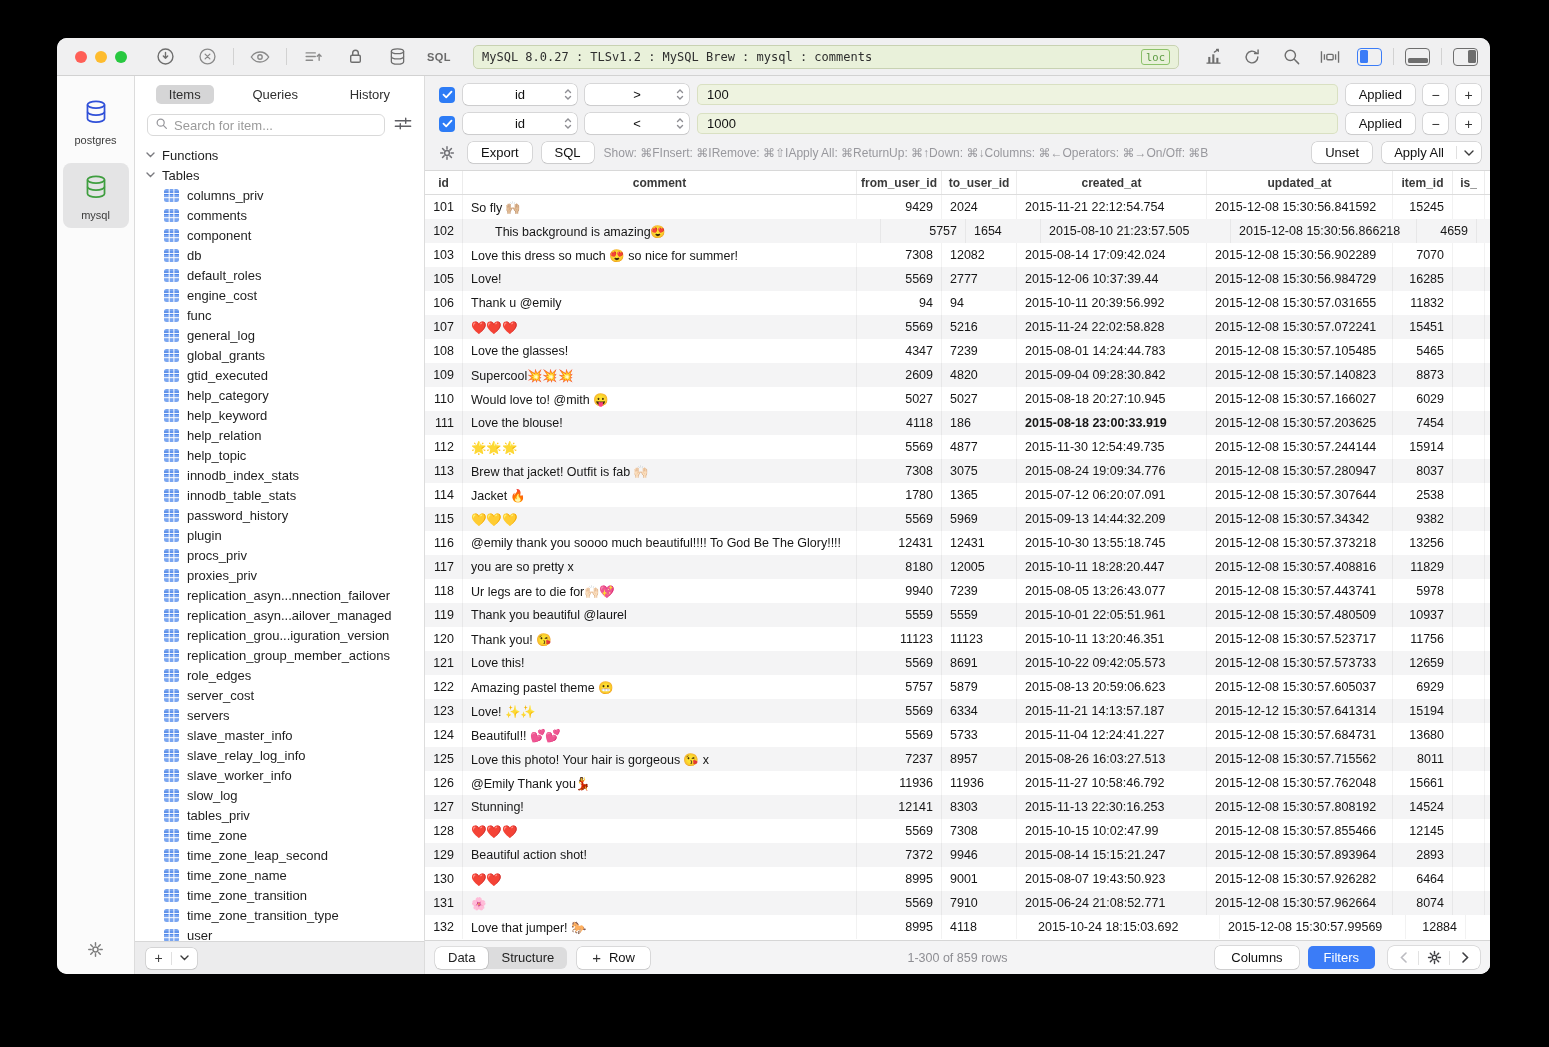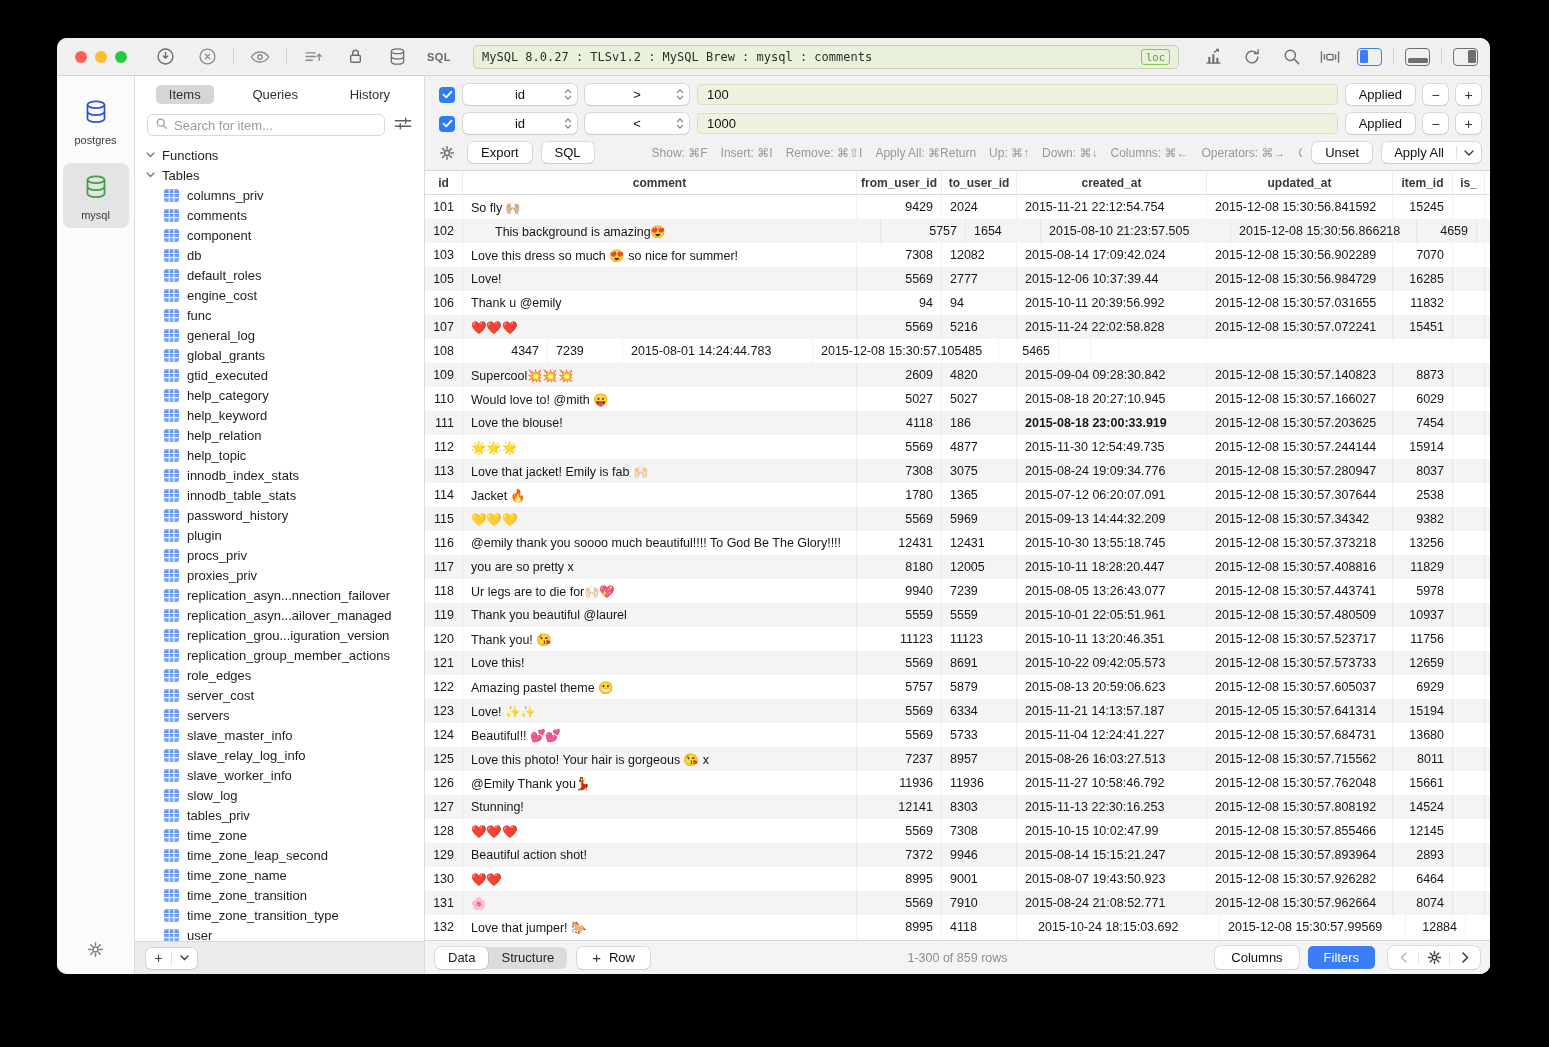--- a/index.html
+++ b/index.html
@@ -73,22 +73,22 @@
   .fselect .stepper { position:absolute; right:5px; top:4px; }
   .fval { flex:1; height:21px; background:#eef3e0; border-radius:5px; min-width:0;
           box-shadow:inset 0 0 0 1px #d9e0c2; display:flex; align-items:center; padding:0 10px;
           font-size:13px; color:#111; }
   .btn { height:21px; background:#fff; border-radius:5px; border:none; font-family:inherit;
          box-shadow:0 0 0 .5px rgba(0,0,0,.22), 0 1px 1px rgba(0,0,0,.05);
          display:flex; align-items:center; justify-content:center; font-size:13px; color:#111; padding:0 13px; }
   .fmini { width:25px; padding:0; font-size:14px; color:#333; flex:0 0 auto; }
   .filter-toolbar { display:flex; align-items:center; gap:10px; margin-top:1px; padding-bottom:3px; }
   .ft-gear { display:flex; margin:0 3px 0 5px; }
-  .hints { flex:1; display:flex; gap:13px; overflow:hidden; white-space:nowrap; color:#98989d;
-           font-size:12px; min-width:0;margin-left:48px; }
+  .hints { flex:1; display:flex; overflow:hidden; white-space:nowrap; color:#98989d;
+           font-size:12px; min-width:0; }
   .hint { flex:0 0 auto; }
   .applyall { padding:0; }
   .aa-label { padding:0 12px; }
   .aa-div { width:1px; height:13px; background:#e0e0e0; }
   .aa-chev { width:24px; display:flex; align-items:center; justify-content:center; }
   
   .grid { flex:1; min-height:0; overflow:hidden; border-top:1px solid #d8d8d8; display:flex; flex-direction:column; }
   .grid-header { display:flex; height:24px; flex:0 0 auto; border-bottom:1px solid #dcdcdc; background:#fff; }
   .gh-cell { display:flex; align-items:center; justify-content:center; font-size:12px; font-weight:bold;
              color:#3a3a3a; border-right:1px solid #ececec; overflow:hidden; white-space:nowrap;
@@ -830,20 +830,21 @@
                 <div class="g-cell al-l" style="width: 394px;">❤️❤️❤️</div>
                 <div class="g-cell al-r" style="width: 85px;">5569</div>
                 <div class="g-cell al-l" style="width: 75px;">5216</div>
                 <div class="g-cell al-l" style="width: 190px;">2015-11-24 22:02:58.828</div>
                 <div class="g-cell al-l" style="width: 186px;">2015-12-08 15:30:57.072241</div>
                 <div class="g-cell al-r" style="width: 60px;">15451</div>
                 <div class="g-cell al-l" style="width: 32px;"></div>
               </div>
               <div class="grid-row">
                 <div class="g-cell al-r" style="width: 38px;">108</div>
+                <div class="g-cell al-l" style="width: 394px;">Love the glasses!</div>
                 <div class="g-cell al-r" style="width: 85px;">4347</div>
                 <div class="g-cell al-l" style="width: 75px;">7239</div>
                 <div class="g-cell al-l" style="width: 190px;">2015-08-01 14:24:44.783</div>
                 <div class="g-cell al-l" style="width: 186px;">2015-12-08 15:30:57.105485</div>
                 <div class="g-cell al-r" style="width: 60px;">5465</div>
                 <div class="g-cell al-l" style="width: 32px;"></div>
               </div>
               <div class="grid-row">
                 <div class="g-cell al-r" style="width: 38px;">109</div>
                 <div class="g-cell al-l" style="width: 394px;">Supercool💥💥💥</div>
@@ -879,21 +880,21 @@
                 <div class="g-cell al-l" style="width: 394px;">🌟🌟🌟</div>
                 <div class="g-cell al-r" style="width: 85px;">5569</div>
                 <div class="g-cell al-l" style="width: 75px;">4877</div>
                 <div class="g-cell al-l" style="width: 190px;">2015-11-30 12:54:49.735</div>
                 <div class="g-cell al-l" style="width: 186px;">2015-12-08 15:30:57.244144</div>
                 <div class="g-cell al-r" style="width: 60px;">15914</div>
                 <div class="g-cell al-l" style="width: 32px;"></div>
               </div>
               <div class="grid-row">
                 <div class="g-cell al-r" style="width: 38px;">113</div>
-                <div class="g-cell al-l" style="width: 394px;">Love that jacket! Emily is fab 🙌🏻</div>
+                <div class="g-cell al-l" style="width: 394px;">Brew that jacket! Outfit is fab 🙌🏻</div>
                 <div class="g-cell al-r" style="width: 85px;">7308</div>
                 <div class="g-cell al-l" style="width: 75px;">3075</div>
                 <div class="g-cell al-l" style="width: 190px;">2015-08-24 19:09:34.776</div>
                 <div class="g-cell al-l" style="width: 186px;">2015-12-08 15:30:57.280947</div>
                 <div class="g-cell al-r" style="width: 60px;">8037</div>
                 <div class="g-cell al-l" style="width: 32px;"></div>
               </div>
               <div class="grid-row">
                 <div class="g-cell al-r" style="width: 38px;">114</div>
                 <div class="g-cell al-l" style="width: 394px;">Jacket 🔥</div>
@@ -983,21 +984,21 @@
                 <div class="g-cell al-l" style="width: 186px;">2015-12-08 15:30:57.605037</div>
                 <div class="g-cell al-r" style="width: 60px;">6929</div>
                 <div class="g-cell al-l" style="width: 32px;"></div>
               </div>
               <div class="grid-row">
                 <div class="g-cell al-r" style="width: 38px;">123</div>
                 <div class="g-cell al-l" style="width: 394px;">Love! ✨✨</div>
                 <div class="g-cell al-r" style="width: 85px;">5569</div>
                 <div class="g-cell al-l" style="width: 75px;">6334</div>
                 <div class="g-cell al-l" style="width: 190px;">2015-11-21 14:13:57.187</div>
-                <div class="g-cell al-l" style="width: 186px;">2015-12-05 15:30:57.641314</div>
+                <div class="g-cell al-l" style="width: 186px;">2015-12-12 15:30:57.641314</div>
                 <div class="g-cell al-r" style="width: 60px;">15194</div>
                 <div class="g-cell al-l" style="width: 32px;"></div>
               </div>
               <div class="grid-row">
                 <div class="g-cell al-r" style="width: 38px;">124</div>
                 <div class="g-cell al-l" style="width: 394px;">Beautiful!! 💕💕</div>
                 <div class="g-cell al-r" style="width: 85px;">5569</div>
                 <div class="g-cell al-l" style="width: 75px;">5733</div>
                 <div class="g-cell al-l" style="width: 190px;">2015-11-04 12:24:41.227</div>
                 <div class="g-cell al-l" style="width: 186px;">2015-12-08 15:30:57.684731</div>
@@ -1062,21 +1063,21 @@
                 <div class="g-cell al-l" style="width: 190px;">2015-08-07 19:43:50.923</div>
                 <div class="g-cell al-l" style="width: 186px;">2015-12-08 15:30:57.926282</div>
                 <div class="g-cell al-r" style="width: 60px;">6464</div>
                 <div class="g-cell al-l" style="width: 32px;"></div>
               </div>
               <div class="grid-row">
                 <div class="g-cell al-r" style="width: 38px;">131</div>
                 <div class="g-cell al-l" style="width: 394px;">🌸</div>
                 <div class="g-cell al-r" style="width: 85px;">5569</div>
                 <div class="g-cell al-l" style="width: 75px;">7910</div>
-                <div class="g-cell al-l" style="width: 190px;">2015-08-24 21:08:52.771</div>
+                <div class="g-cell al-l" style="width: 190px;">2015-06-24 21:08:52.771</div>
                 <div class="g-cell al-l" style="width: 186px;">2015-12-08 15:30:57.962664</div>
                 <div class="g-cell al-r" style="width: 60px;">8074</div>
                 <div class="g-cell al-l" style="width: 32px;"></div>
               </div>
               <div class="grid-row">
                 <div class="g-cell al-r" style="width: 38px;">132</div>
                 <div class="g-cell al-l" style="width: 394px;">Love that jumper! 🐎</div>
                 <div class="g-cell al-r" style="width: 85px;">8995</div>
                 <div class="g-cell al-l" style="width: 75px;">4118</div>
                 <div class="g-cell al-l" style="width: 190px; margin-left: 13px;">2015-10-24 18:15:03.692</div>

